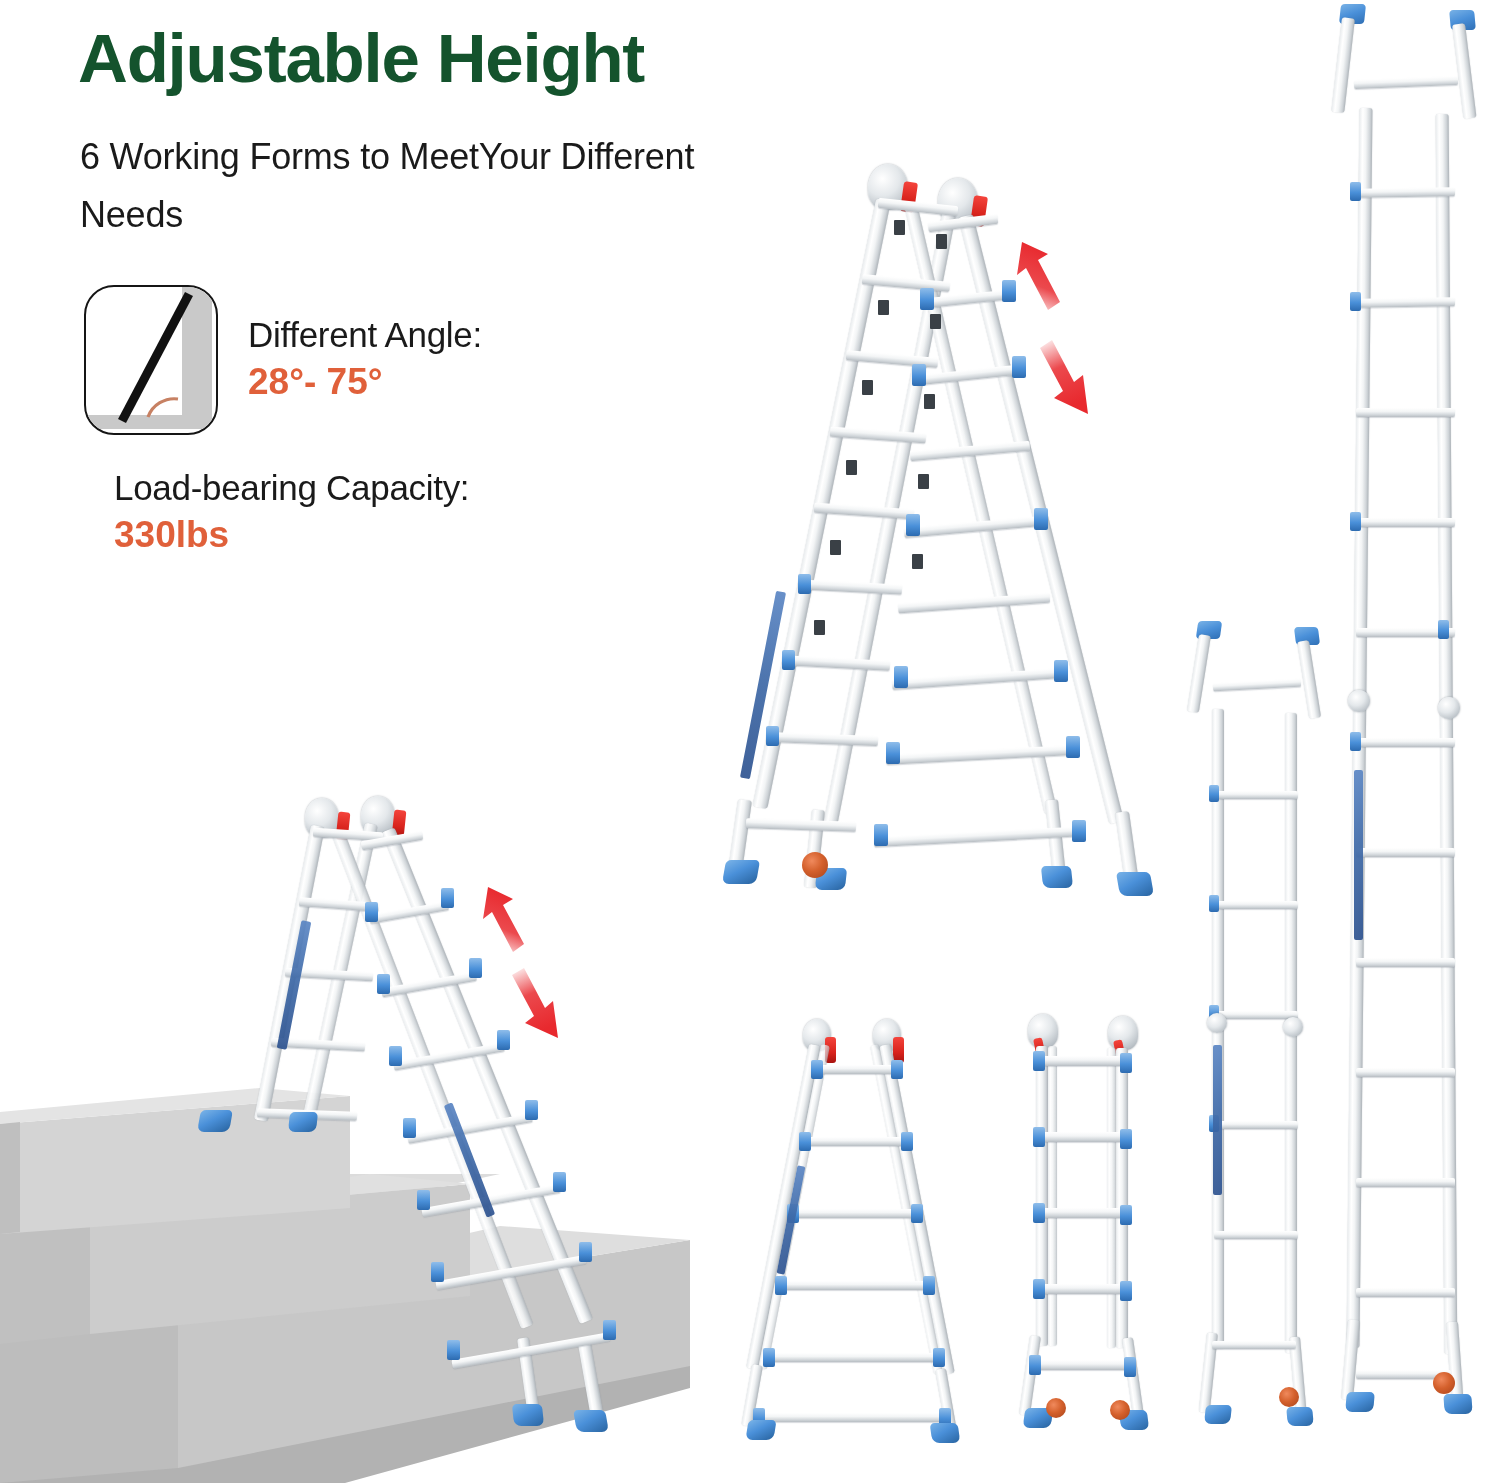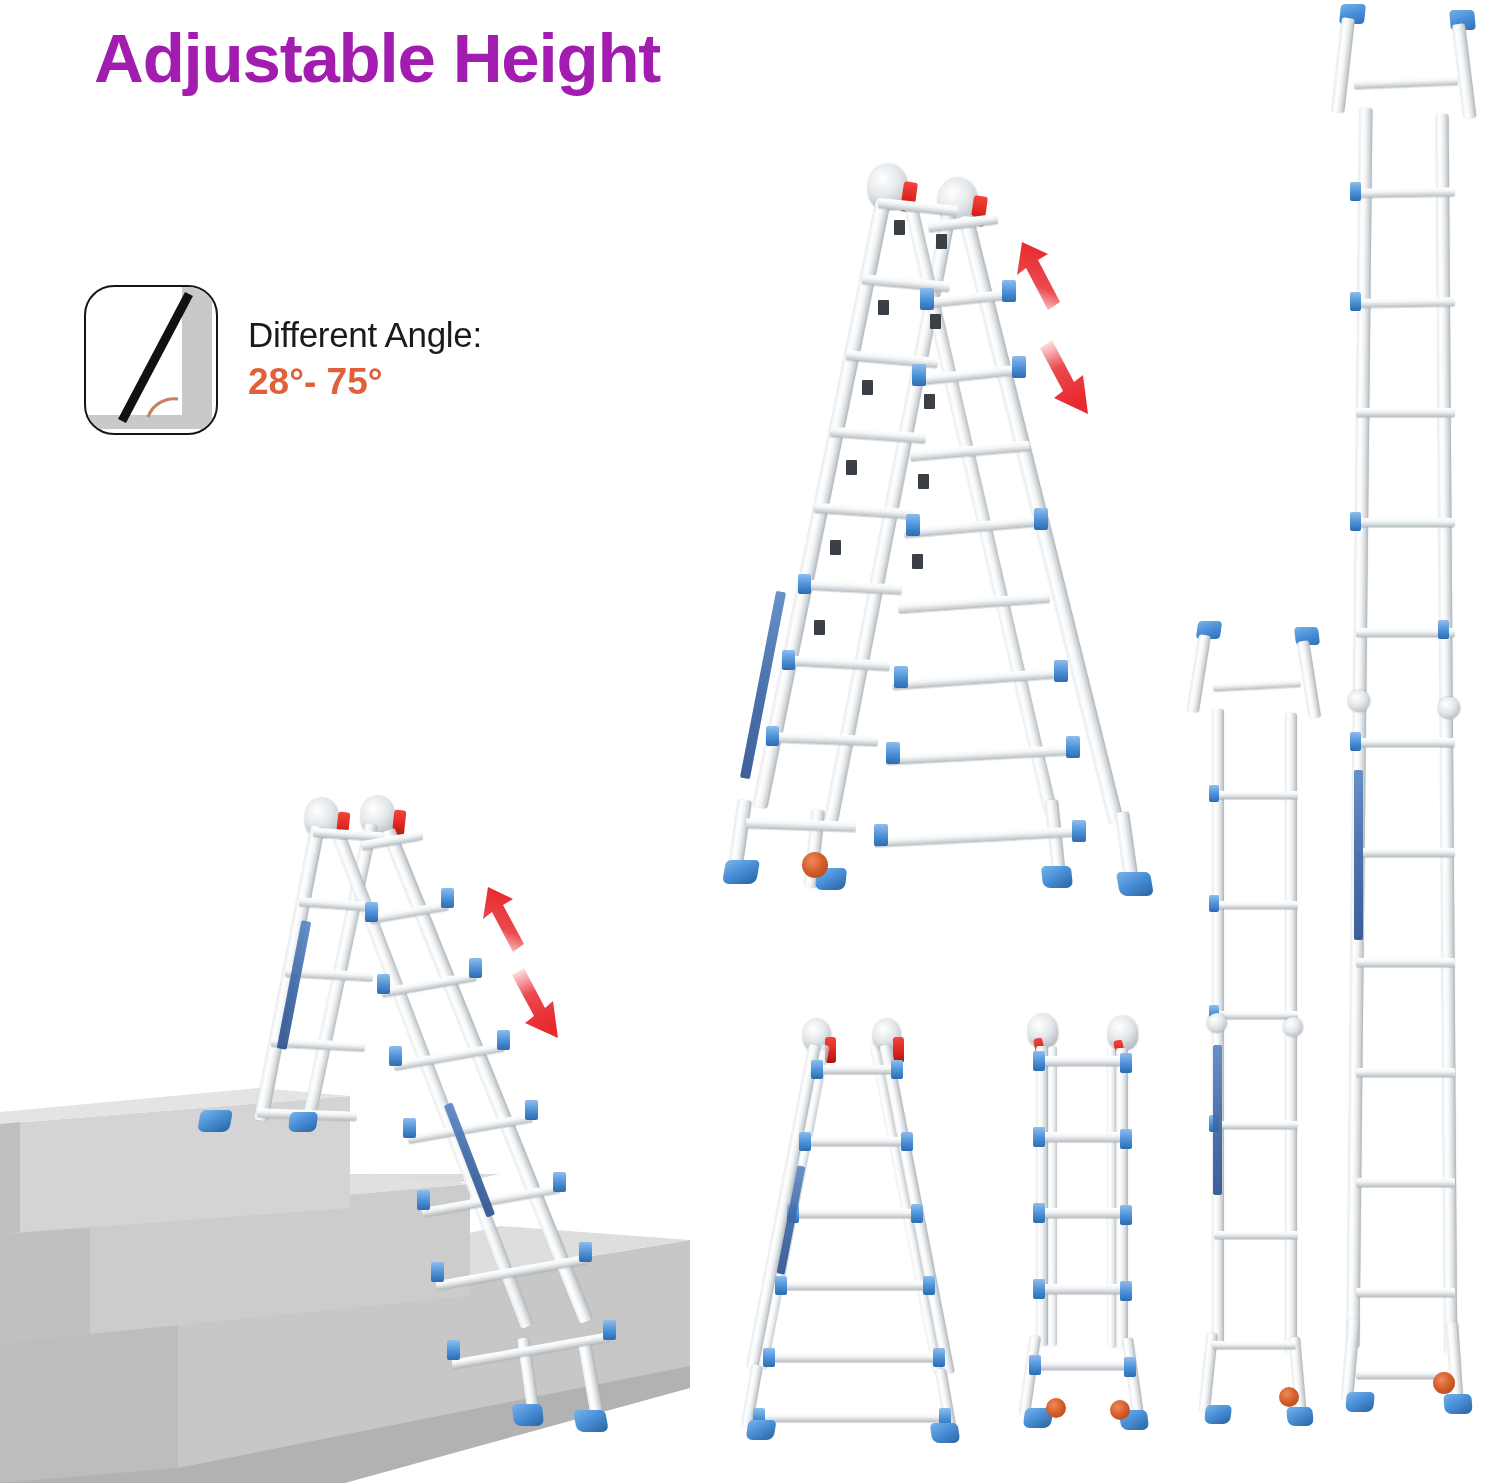--- a/index.html
+++ b/index.html
@@ -8,23 +8,23 @@
     width:1500px;height:1483px;
     background:#ffffff;
     font-family:"Liberation Sans", sans-serif;
     overflow:hidden;
     position:relative;
   }
   .stage{position:absolute;inset:0;width:1500px;height:1483px;overflow:hidden;background:#fff;}
 
   
   .headline{
-    position:absolute;left:94px;top:24px;
+    position:absolute;left:78px;top:24px;
     font-size:69px;line-height:1.0;
-    font-weight:bold;color:#a21caf;
+    font-weight:bold;color:#14532d;
     letter-spacing:-1.2px;
     white-space:nowrap;
   }
   .subline{
     position:absolute;left:80px;top:128px;
     width:660px;
     font-size:36px;line-height:1.62;
     font-weight:400;color:#1a1a1a;
     letter-spacing:-0.2px;
   }
@@ -113,20 +113,21 @@
 
   
   .arrow{position:absolute;}
 </style>
 </head>
 <body>
 
 <div class="stage">
 
   <div class="headline">Adjustable Height</div>
+  <div class="subline">6 Working Forms to MeetYour Different Needs</div>
 
   <div class="feature feat-angle">
     <div class="icon-box">
       <svg width="126" height="142" viewBox="0 0 126 142" style="position:absolute;left:0;top:0;">
 
         <rect x="96" y="0" width="30" height="131" fill="#c9c9c9"></rect>
 
         <rect x="0" y="128" width="126" height="14" fill="#c9c9c9"></rect>
 
         <line x1="36" y1="134" x2="103" y2="7" stroke="#111111" stroke-width="9" stroke-linecap="butt"></line>
@@ -134,20 +135,24 @@
         <path d="M 62 130 A 28 28 0 0 1 92 112" fill="none" stroke="#c78163" stroke-width="3.2"></path>
       </svg>
     </div>
     <div class="feat-text">
       <div class="feat-label">Different Angle:</div>
       <div class="feat-value">28°- 75°</div>
     </div>
   </div>
 
   <div class="feature feat-load">
+    <div class="feat-text">
+      <div class="feat-label">Load-bearing Capacity:</div>
+      <div class="feat-value">330lbs</div>
+    </div>
   </div>
 
   <div class="art" style="left:1320px;top:0px;width:180px;height:1430px;">
 
     <div class="cap" style="left:20px;top:4px;width:25px;height:20px;transform:skewX(-6deg);"></div>
     <div class="cap" style="left:130px;top:10px;width:25px;height:20px;transform:skewX(5deg);"></div>
 
     <div class="rail" style="left:22px;top:18px;width:13px;height:95px;transform:rotate(6.5deg);transform-origin:top center;"></div>
     <div class="rail" style="left:132px;top:24px;width:13px;height:95px;transform:rotate(-7deg);transform-origin:top center;"></div>
 

